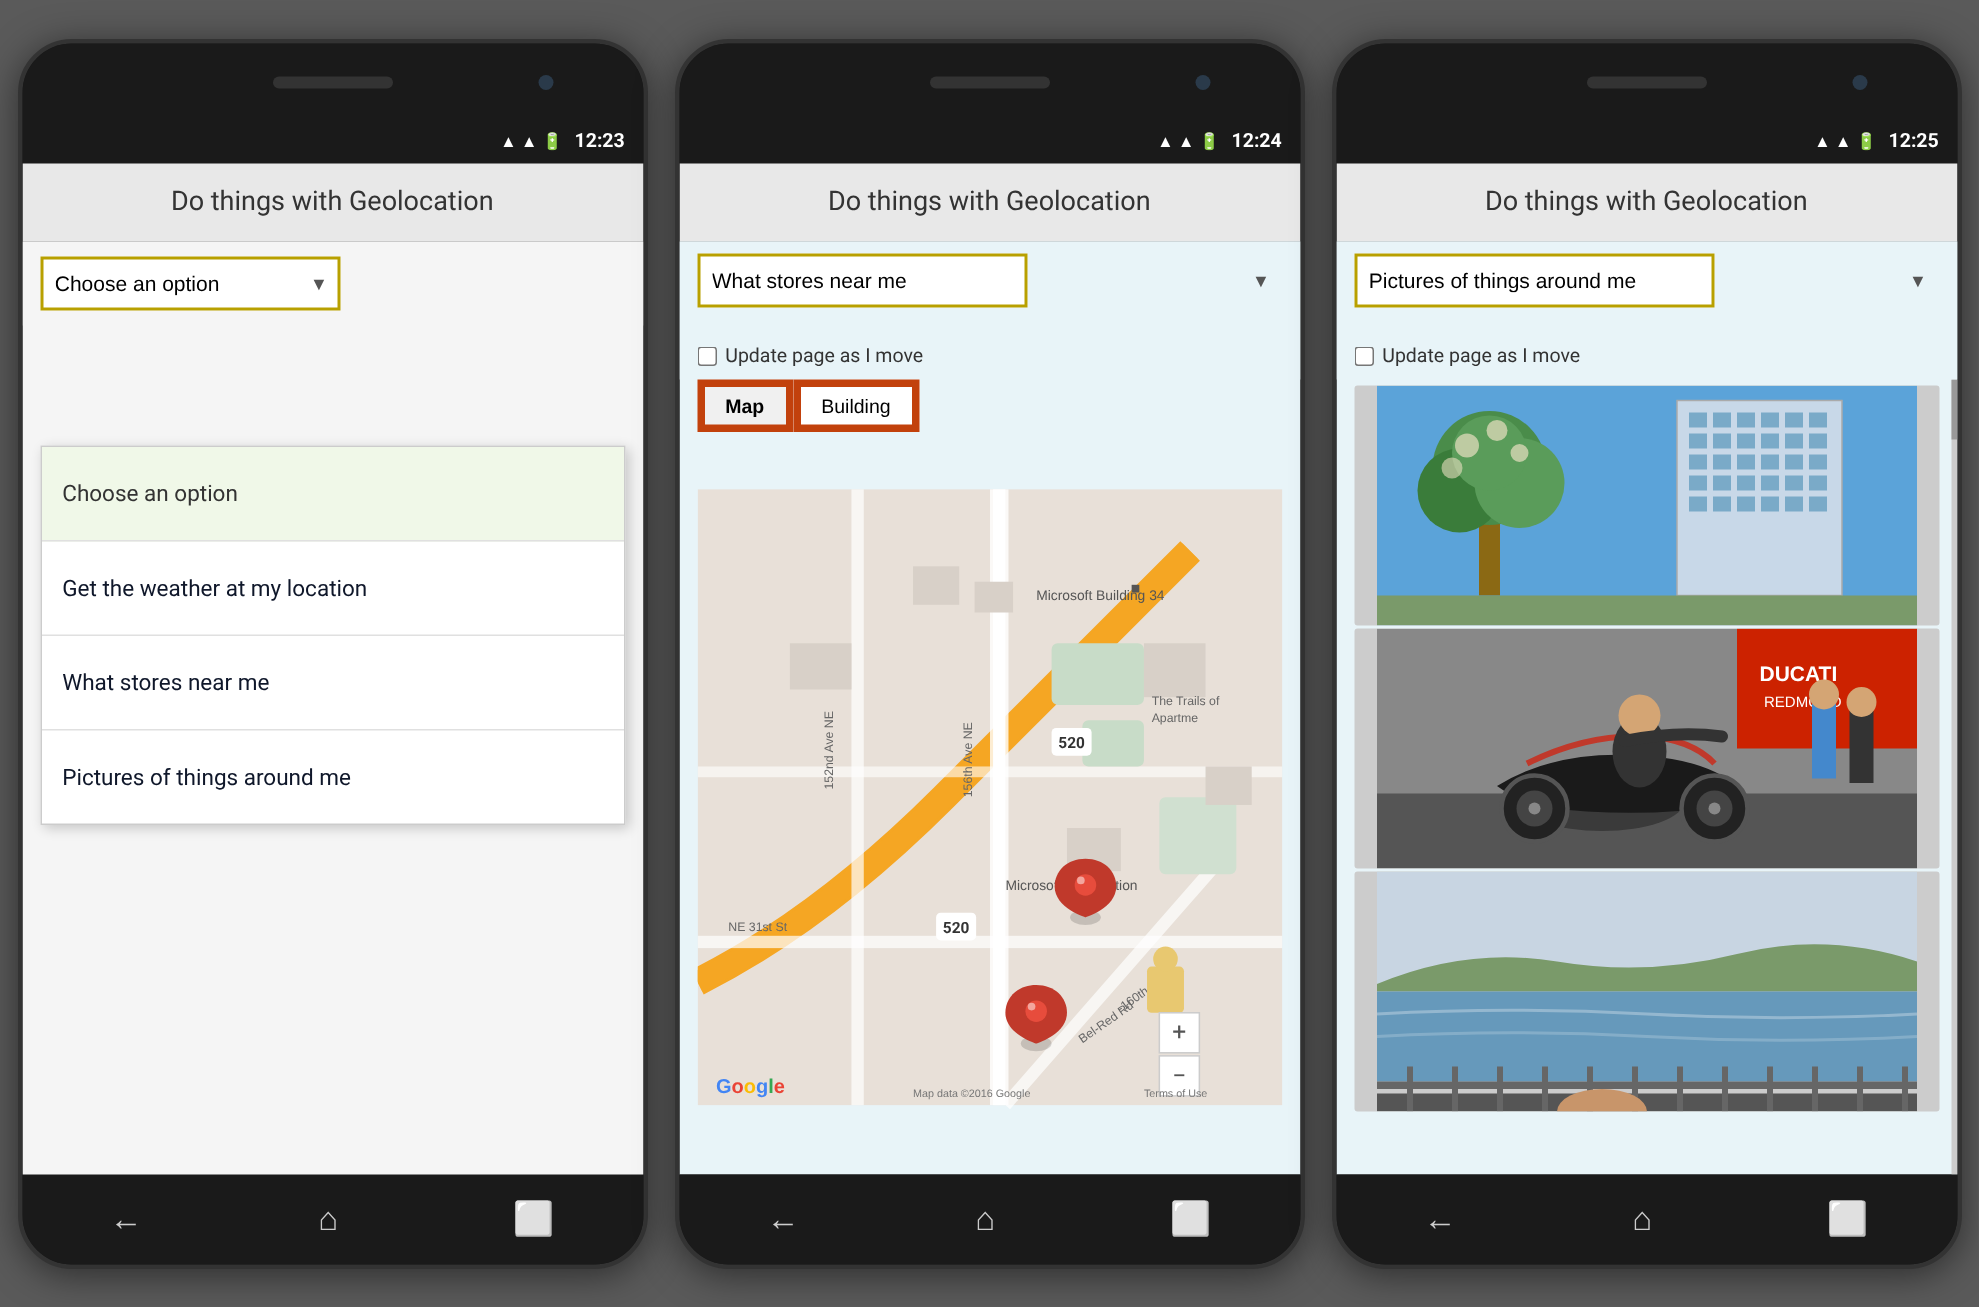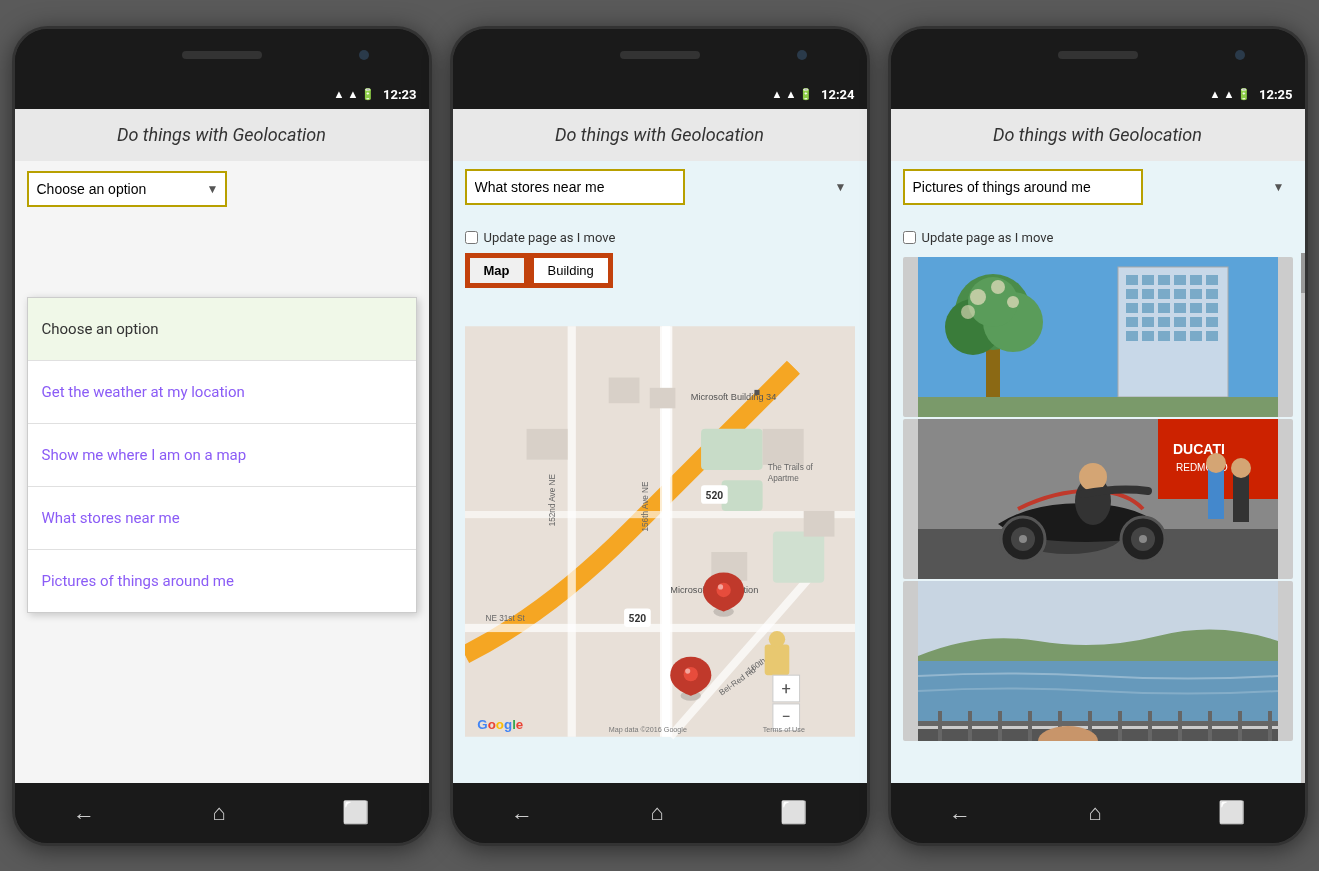--- a/index.html
+++ b/index.html
@@ -101,21 +101,20 @@
       display: flex;
       align-items: center;
       justify-content: center;
       flex-shrink: 0;
     }
 
     .app-title {
       font-size: 18px;
       color: #333;
       font-weight: 400;
-      font-style: italic;
     }
 
     
     .phone-content {
       flex: 1;
       background: #f5f5f5;
       overflow: hidden;
       position: relative;
     }
 
@@ -173,21 +172,21 @@
     .options-list {
       margin: 80px 12px 0 12px;
       background: white;
       border: 1px solid #ccc;
       box-shadow: 2px 2px 8px rgba(0,0,0,0.2);
     }
 
     .option-item {
       padding: 22px 14px;
       font-size: 15px;
-      color: #8b5cf6;
+      color: #0f172a;
       border-bottom: 1px solid #e0e0e0;
       cursor: pointer;
     }
 
     .option-item:last-child {
       border-bottom: none;
     }
 
     .option-item.selected {
       background: #f0f8e8;
@@ -352,21 +351,20 @@
             <option>Show me where I am on a map</option>
             <option>What stores near me</option>
             <option>Pictures of things around me</option>
           </select>
           <span class="select-arrow">▼</span>
         </div>
       </div>
       <div class="options-list">
         <div class="option-item selected">Choose an option</div>
         <div class="option-item">Get the weather at my location</div>
-        <div class="option-item">Show me where I am on a map</div>
         <div class="option-item">What stores near me</div>
         <div class="option-item">Pictures of things around me</div>
       </div>
     </div>
     <div class="nav-bar">
       <span class="nav-btn">←</span>
       <span class="nav-btn">⌂</span>
       <span class="nav-btn">⬜</span>
     </div>
   </div>

